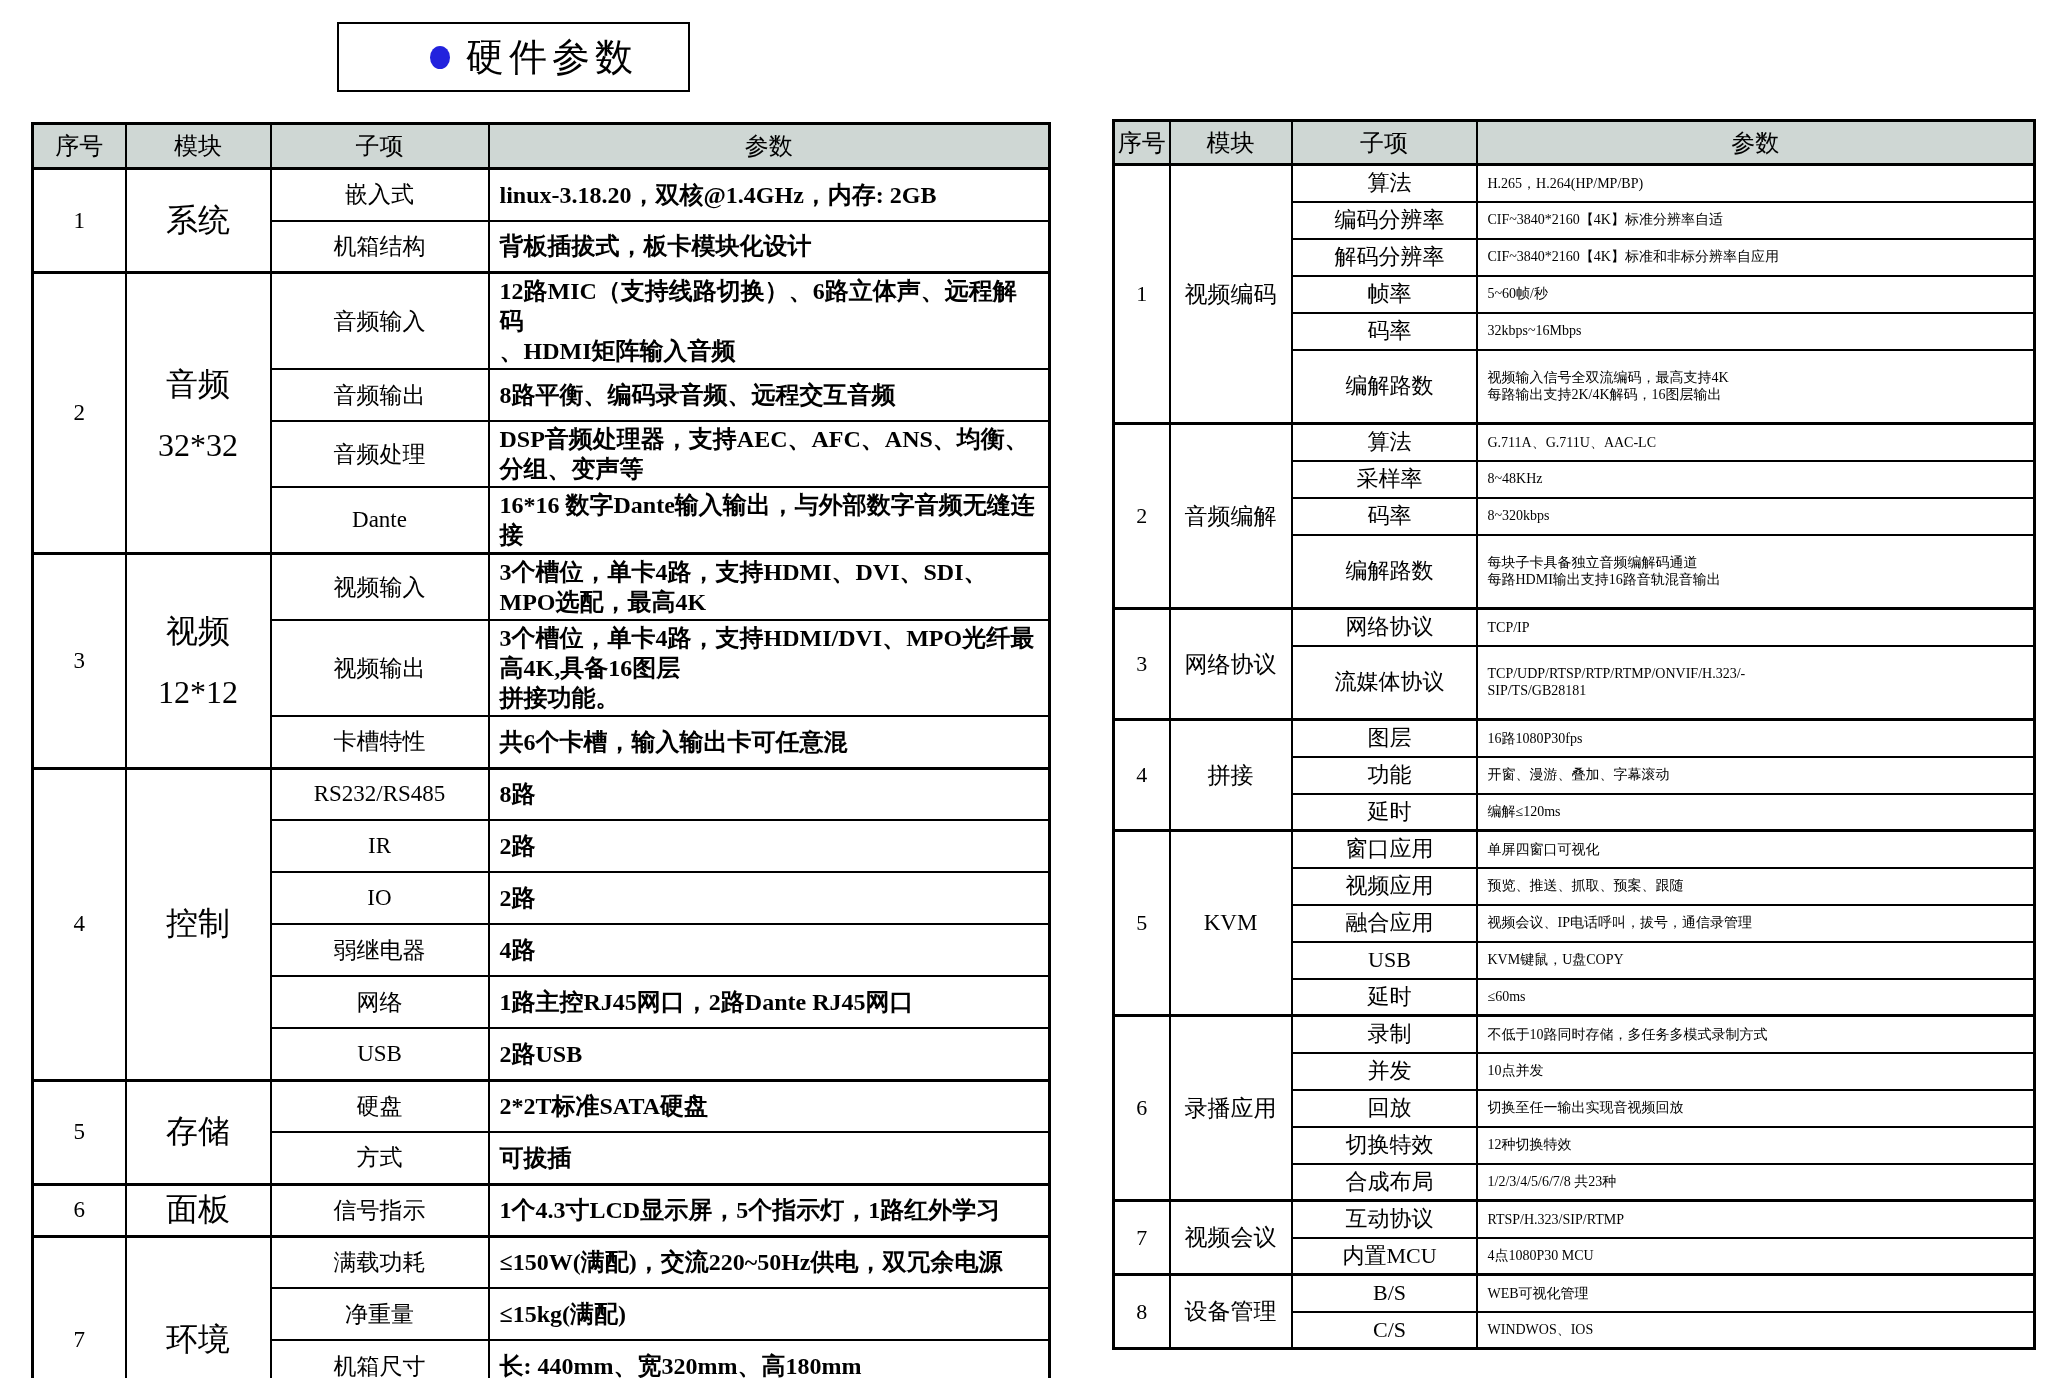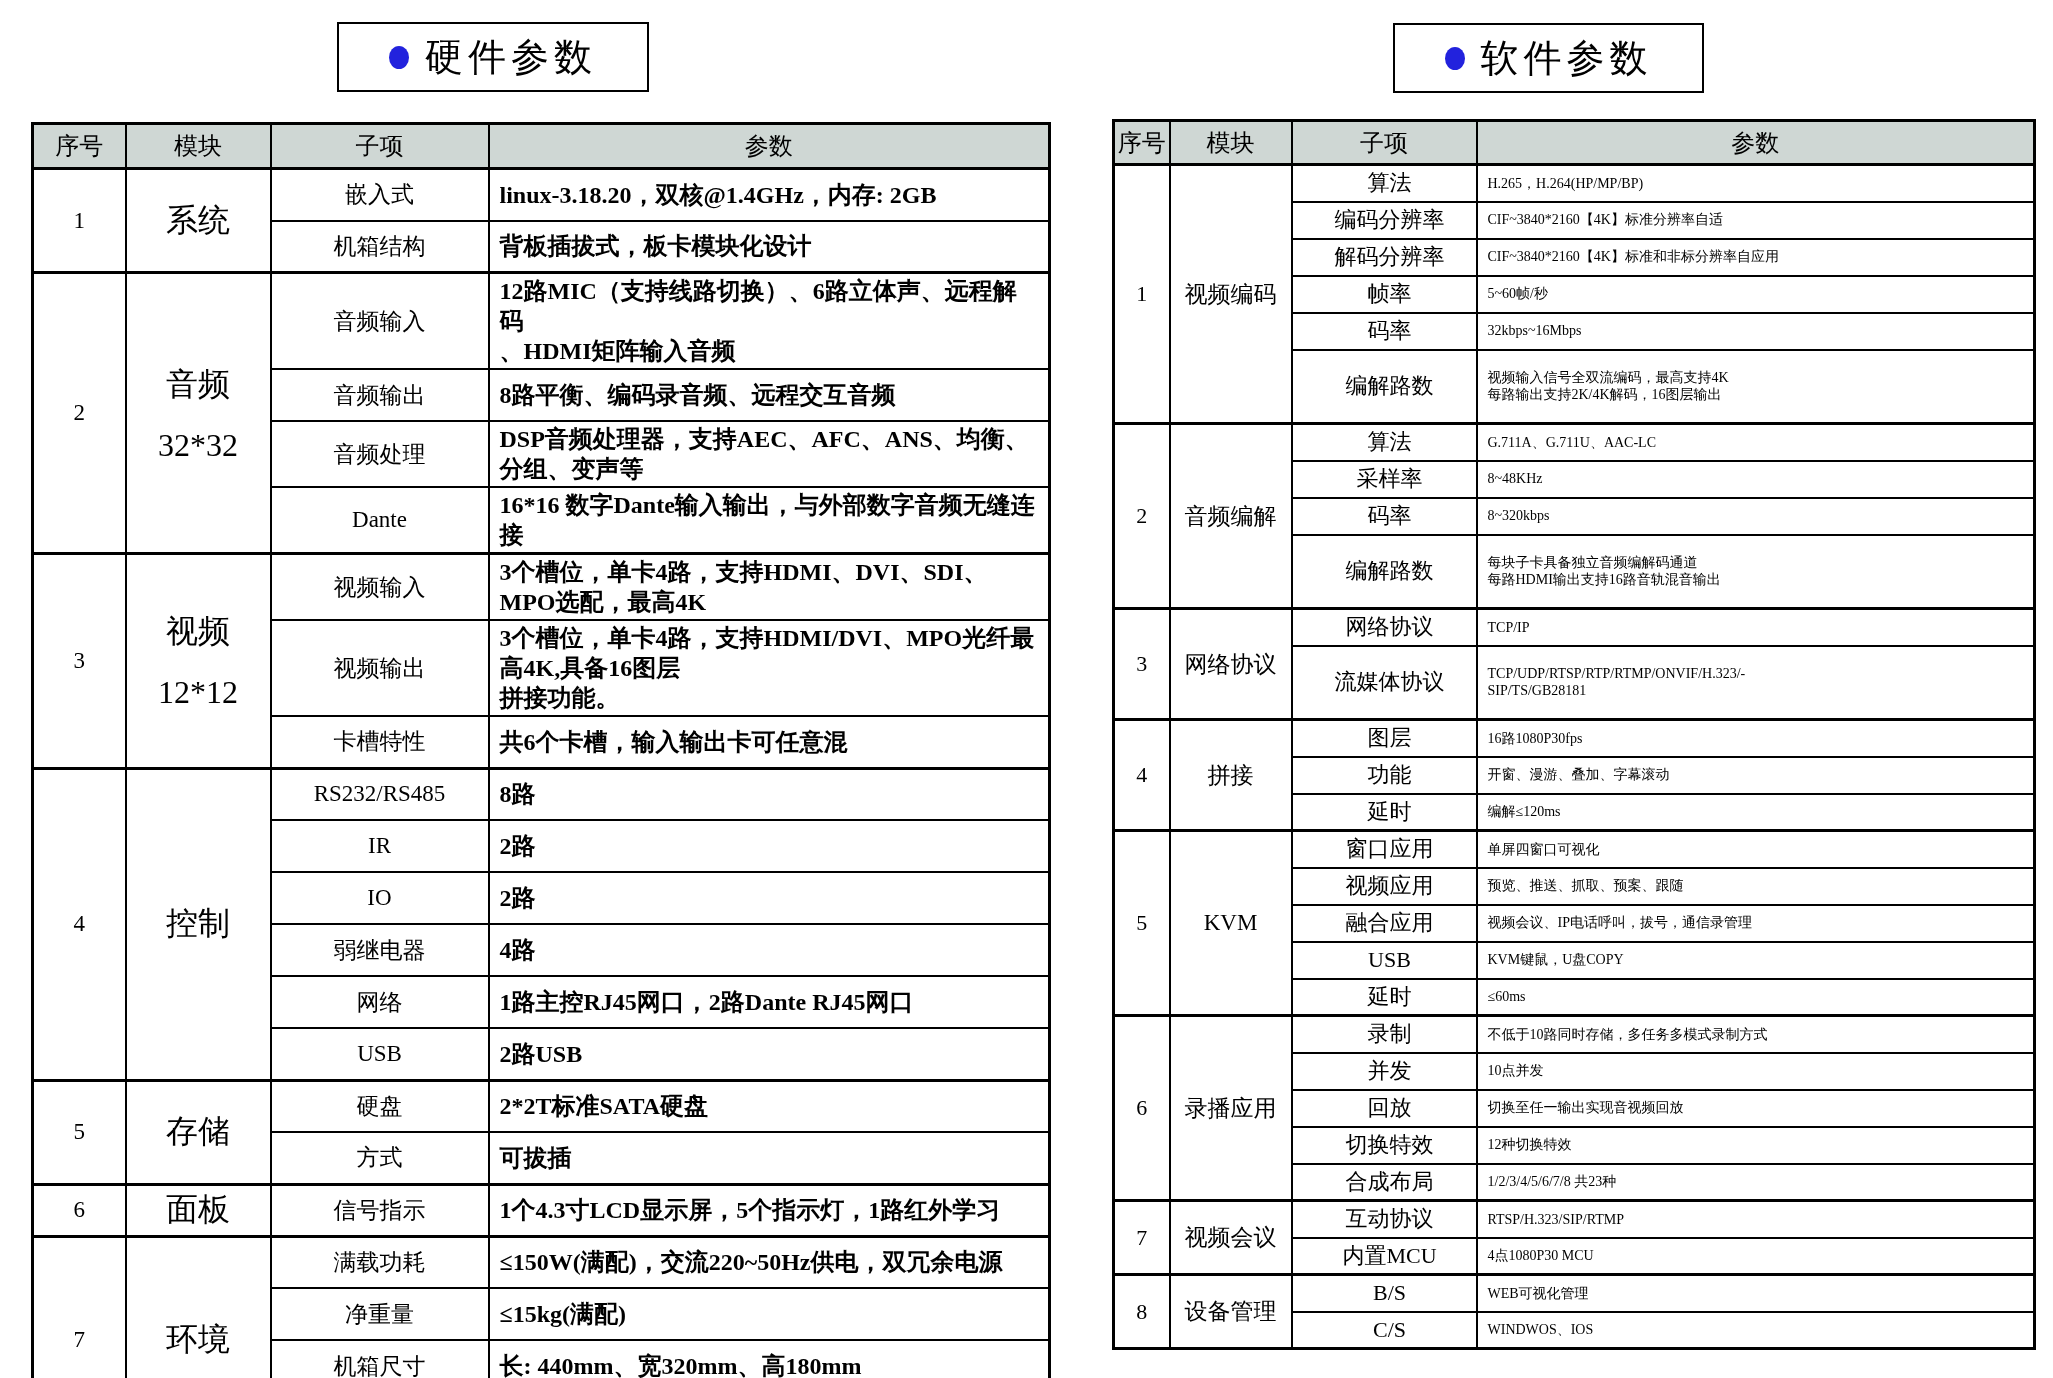--- a/index.html
+++ b/index.html
@@ -1,21 +1,21 @@
 <!DOCTYPE html>
 <html><head>
 <meta charset="utf-8">
 <style>
   html,body{margin:0;padding:0;background:#ffffff;}
   .page{position:relative;width:2053px;height:1378px;background:#fff;
         font-family:"Liberation Serif",serif;color:#000;overflow:hidden;}
 
   
   .title-box{position:absolute;border:2px solid #000;background:#fff;
-             display:flex;align-items:center;justify-content:center;gap:16px;}
+             display:flex;align-items:center;justify-content:center;gap:16px;padding-left:41px;}
   .hw-title{left:337px;top:22px;width:308px;height:66px;}
   .sw-title{left:1393px;top:23px;width:307px;height:66px;}
   .dot{width:20px;height:23px;border-radius:50%;background:#2222dd;flex:0 0 auto;}
   .title-text{font-size:38px;letter-spacing:5px;}
 
   
   .spec-table{position:absolute;border-collapse:collapse;table-layout:fixed;background:#fff;}
   .spec-table, .spec-table th, .spec-table td{border:2px solid #000;}
   .spec-table{border-width:3px;}
   .spec-table thead th{background:#cfd7d4;font-weight:normal;font-size:24px;margin-top:8px;}
@@ -51,24 +51,20 @@
 </head>
 <body>
 
 <div class="page">
 
   <div class="title-box hw-title">
     <span class="dot"></span>
     <span class="title-text">硬件参数</span>
   </div>
 
-  <div class="title-box sw-title">
-    <span class="dot"></span>
-    <span class="title-text">软件参数</span>
-  </div>
 
   <table class="spec-table hw">
     <colgroup>
         <col class="c-no">
         <col class="c-mod">
         <col class="c-sub">
         <col class="c-param">
       </colgroup>
     <thead>
       <tr>

